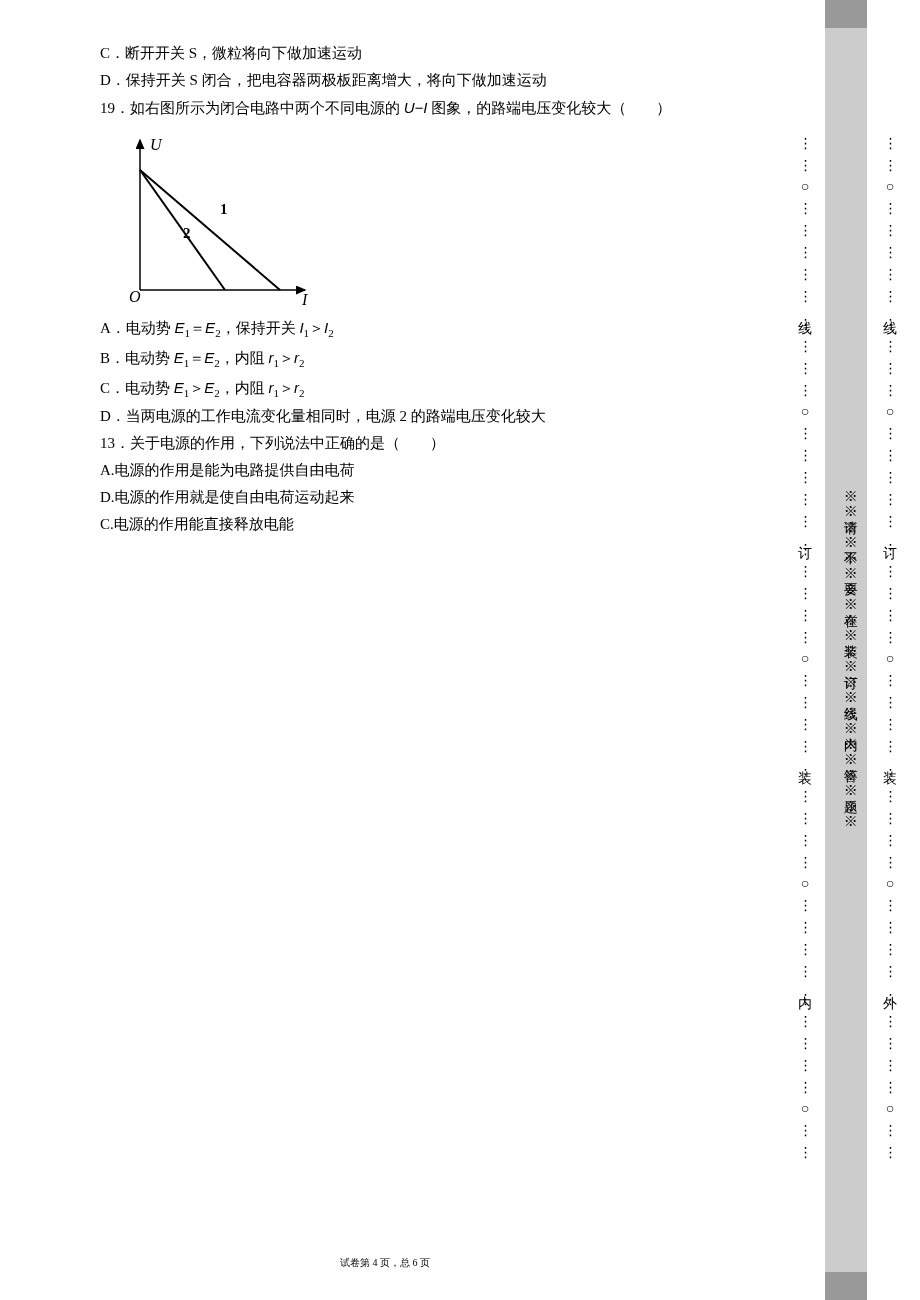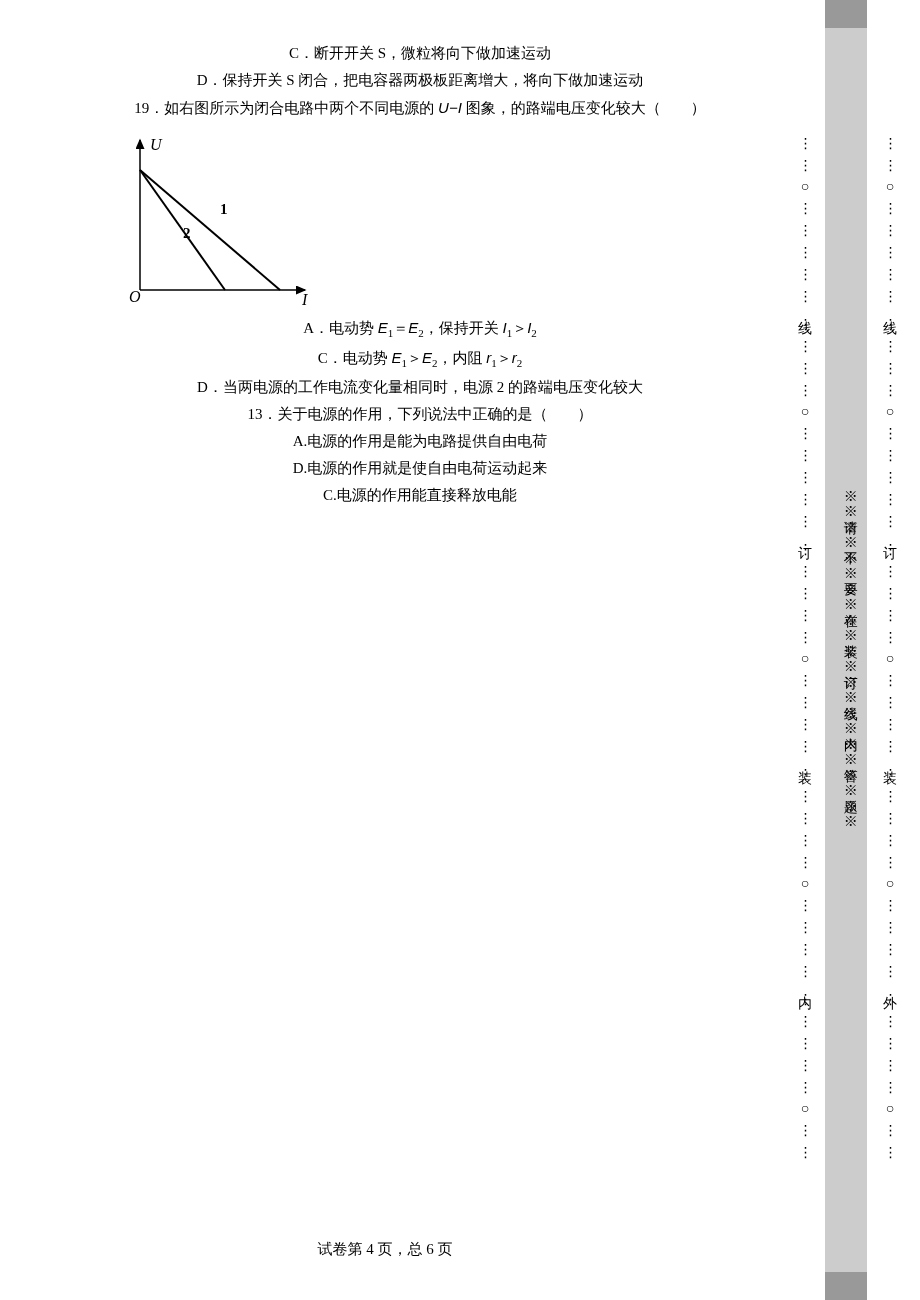--- a/index.html
+++ b/index.html
@@ -10,29 +10,28 @@
       font-size: 15px;
       line-height: 1.8;
       position: relative;
       background: white;
     }
     .content {
       position: absolute;
       left: 100px;
       top: 40px;
       width: 640px;
-      text-align: center;
     }
     .footer {
       position: absolute;
-      bottom: 37px;
+      bottom: 28px;
       left: 0;
       width: 770px;
       text-align: center;
-      font-size: 15px;
+      font-size: 10px;
     }
     .option { margin-left: 0; }
     .qtext { }
     .sub { font-size: 11px; vertical-align: sub; }
     .ital { font-style: italic; font-family: Liberation Sans, sans-serif; }
     .graph-box {
       margin: 8px 0 4px 10px;
       width: 210px;
       height: 180px;
       position: relative;
@@ -113,20 +112,23 @@
       <text x="192" y="175" font-size="16" font-style="italic" font-family="Times New Roman">I</text>
       <text x="110" y="84" font-size="15" font-family="Times New Roman" font-weight="bold">1</text>
       <text x="73" y="108" font-size="15" font-family="Times New Roman" font-weight="bold">2</text>
     </svg>
   </div>
 
   <div class="option">
     <span>A．电动势 </span><span class="ital">E</span><span class="sub">1</span><span>＝</span><span class="ital">E</span><span class="sub">2</span><span>，保持开关 </span><span class="ital">I</span><span class="sub">1</span><span>＞</span><span class="ital">I</span><span class="sub">2</span>
   </div>
   <div class="option">
+    <span>B．电动势 </span><span class="ital">E</span><span class="sub">1</span><span>＝</span><span class="ital">E</span><span class="sub">2</span><span>，内阻 </span><span class="ital">r</span><span class="sub">1</span><span>＞</span><span class="ital">r</span><span class="sub">2</span>
+  </div>
+  <div class="option">
     <span>C．电动势 </span><span class="ital">E</span><span class="sub">1</span><span>＞</span><span class="ital">E</span><span class="sub">2</span><span>，内阻 </span><span class="ital">r</span><span class="sub">1</span><span>＞</span><span class="ital">r</span><span class="sub">2</span>
   </div>
   <div class="option">D．当两电源的工作电流变化量相同时，电源 2 的路端电压变化较大</div>
 
   <div class="qtext">13．关于电源的作用，下列说法中正确的是（　　）</div>
   <div class="option">A.电源的作用是能为电路提供自由电荷</div>
   <div class="option">D.电源的作用就是使自由电荷运动起来</div>
   <div class="option">C.电源的作用能直接释放电能</div>
 </div>
 

